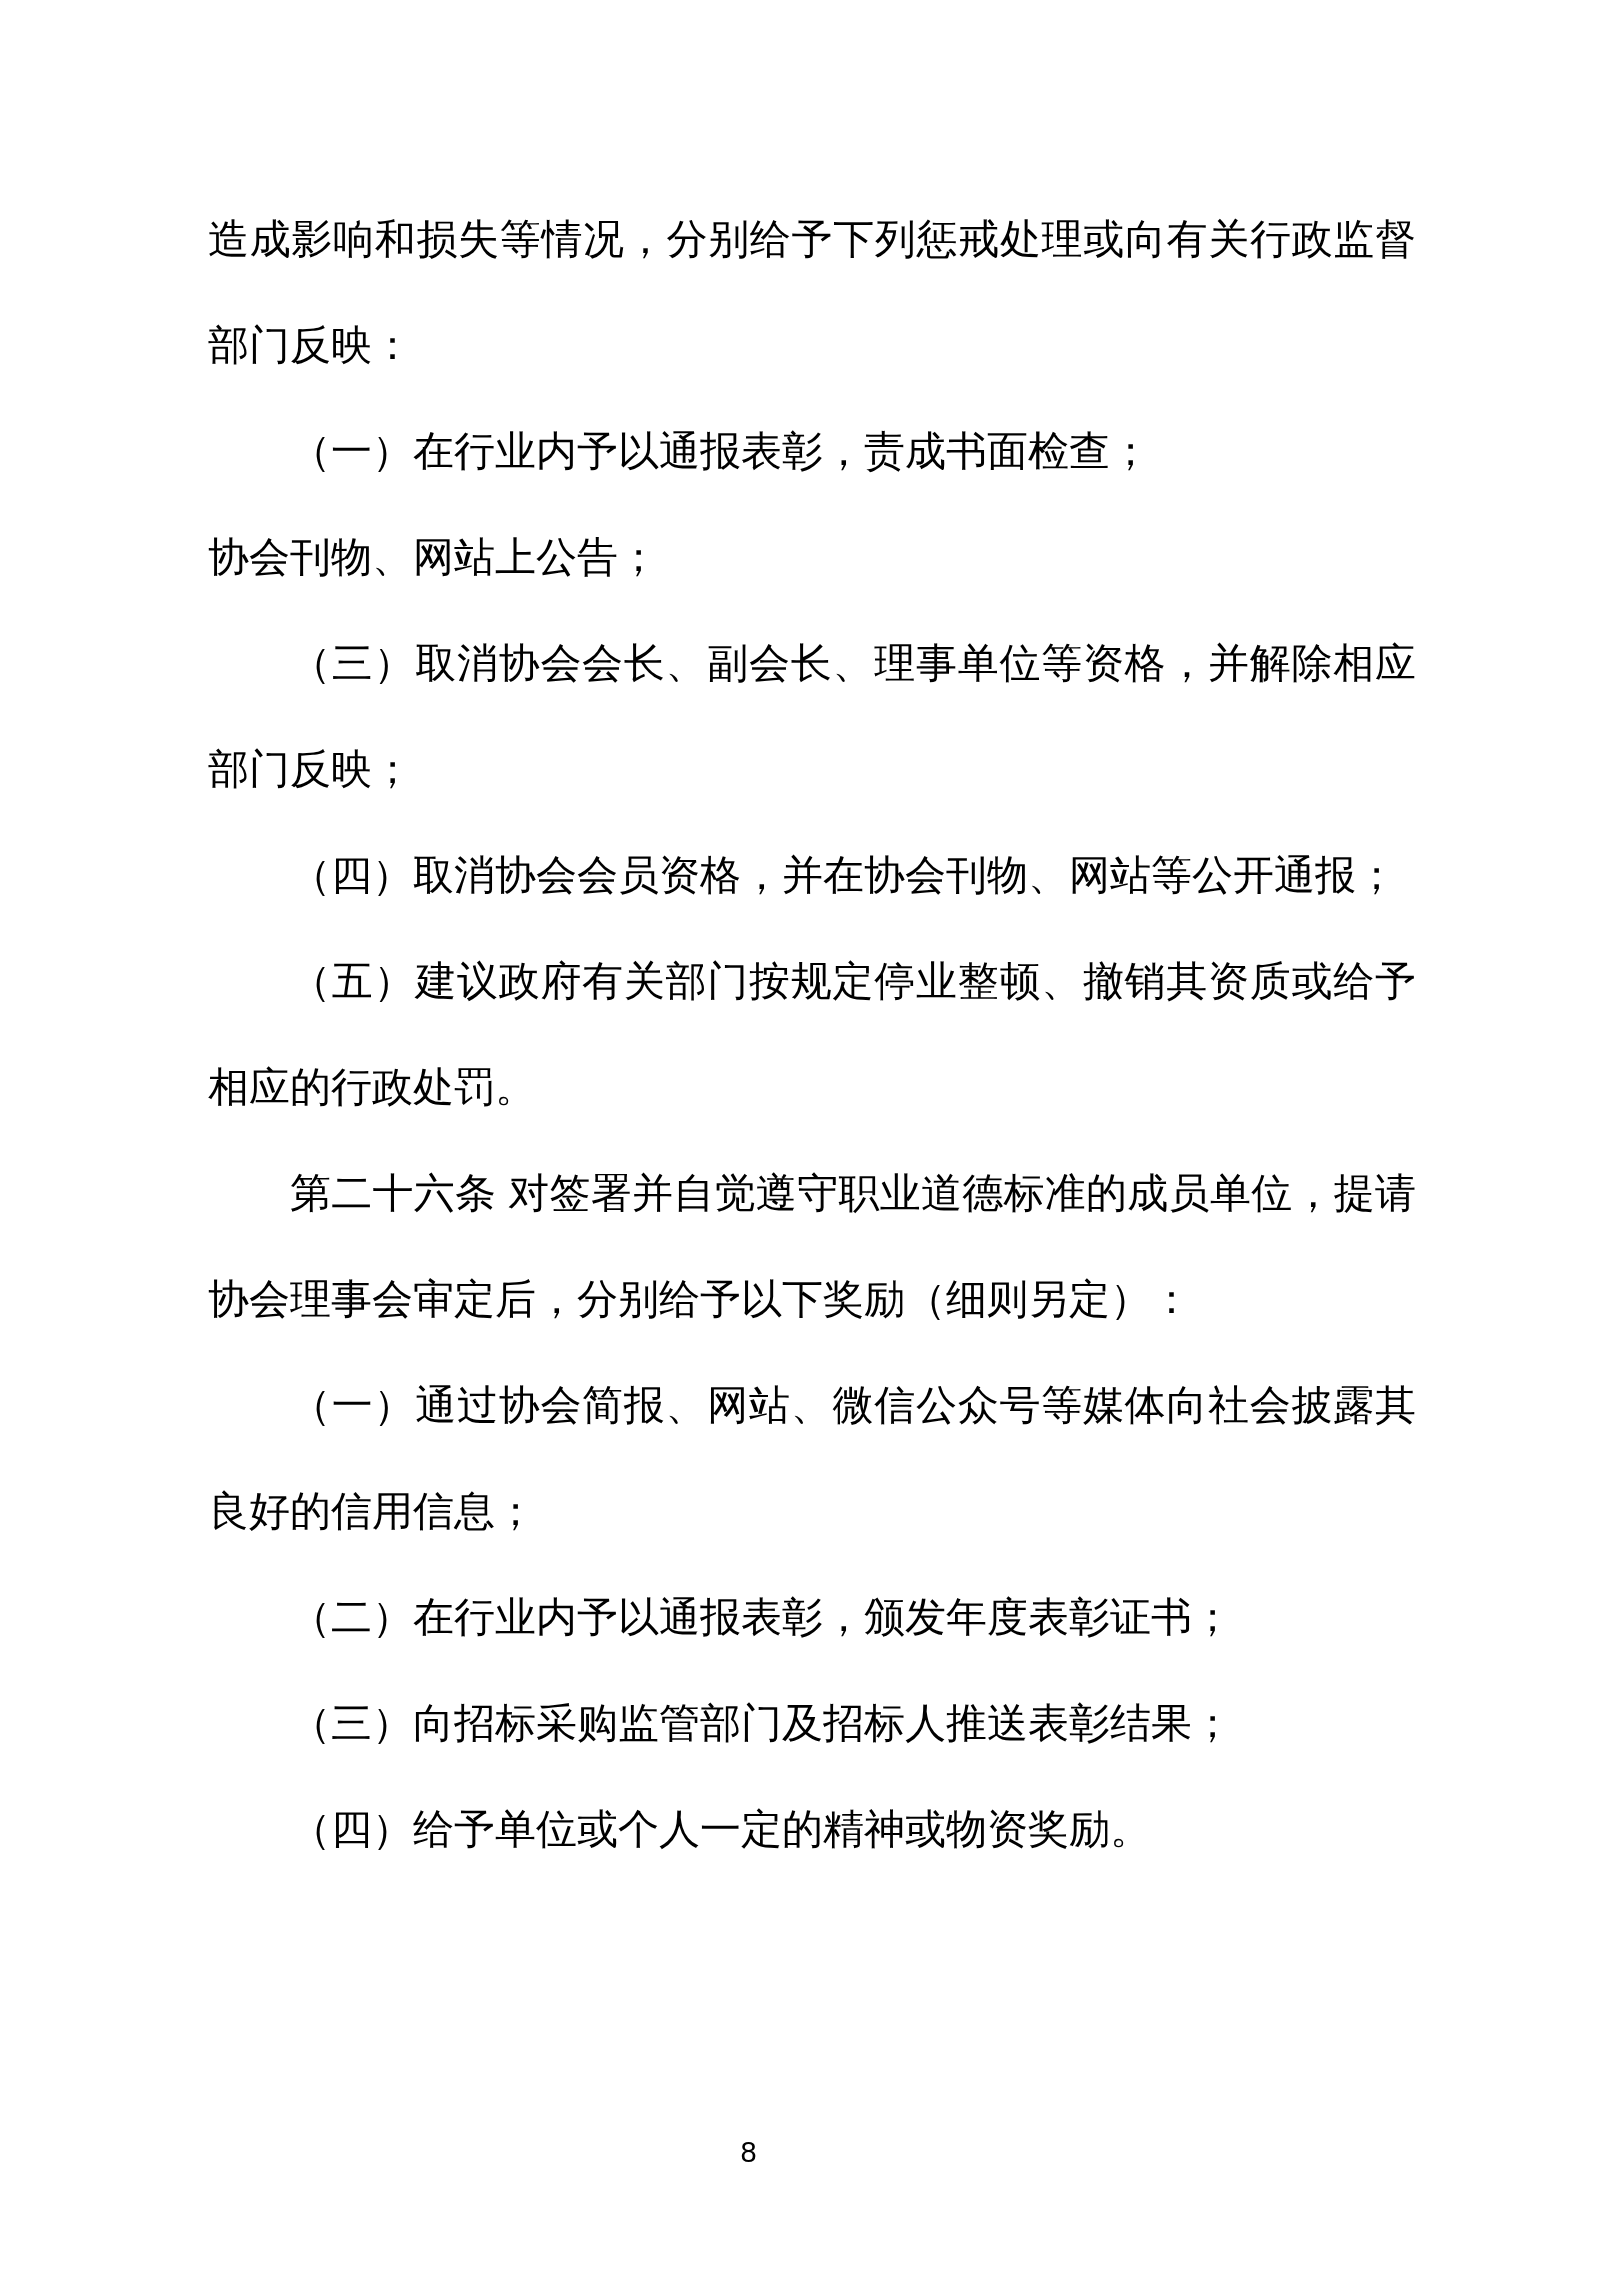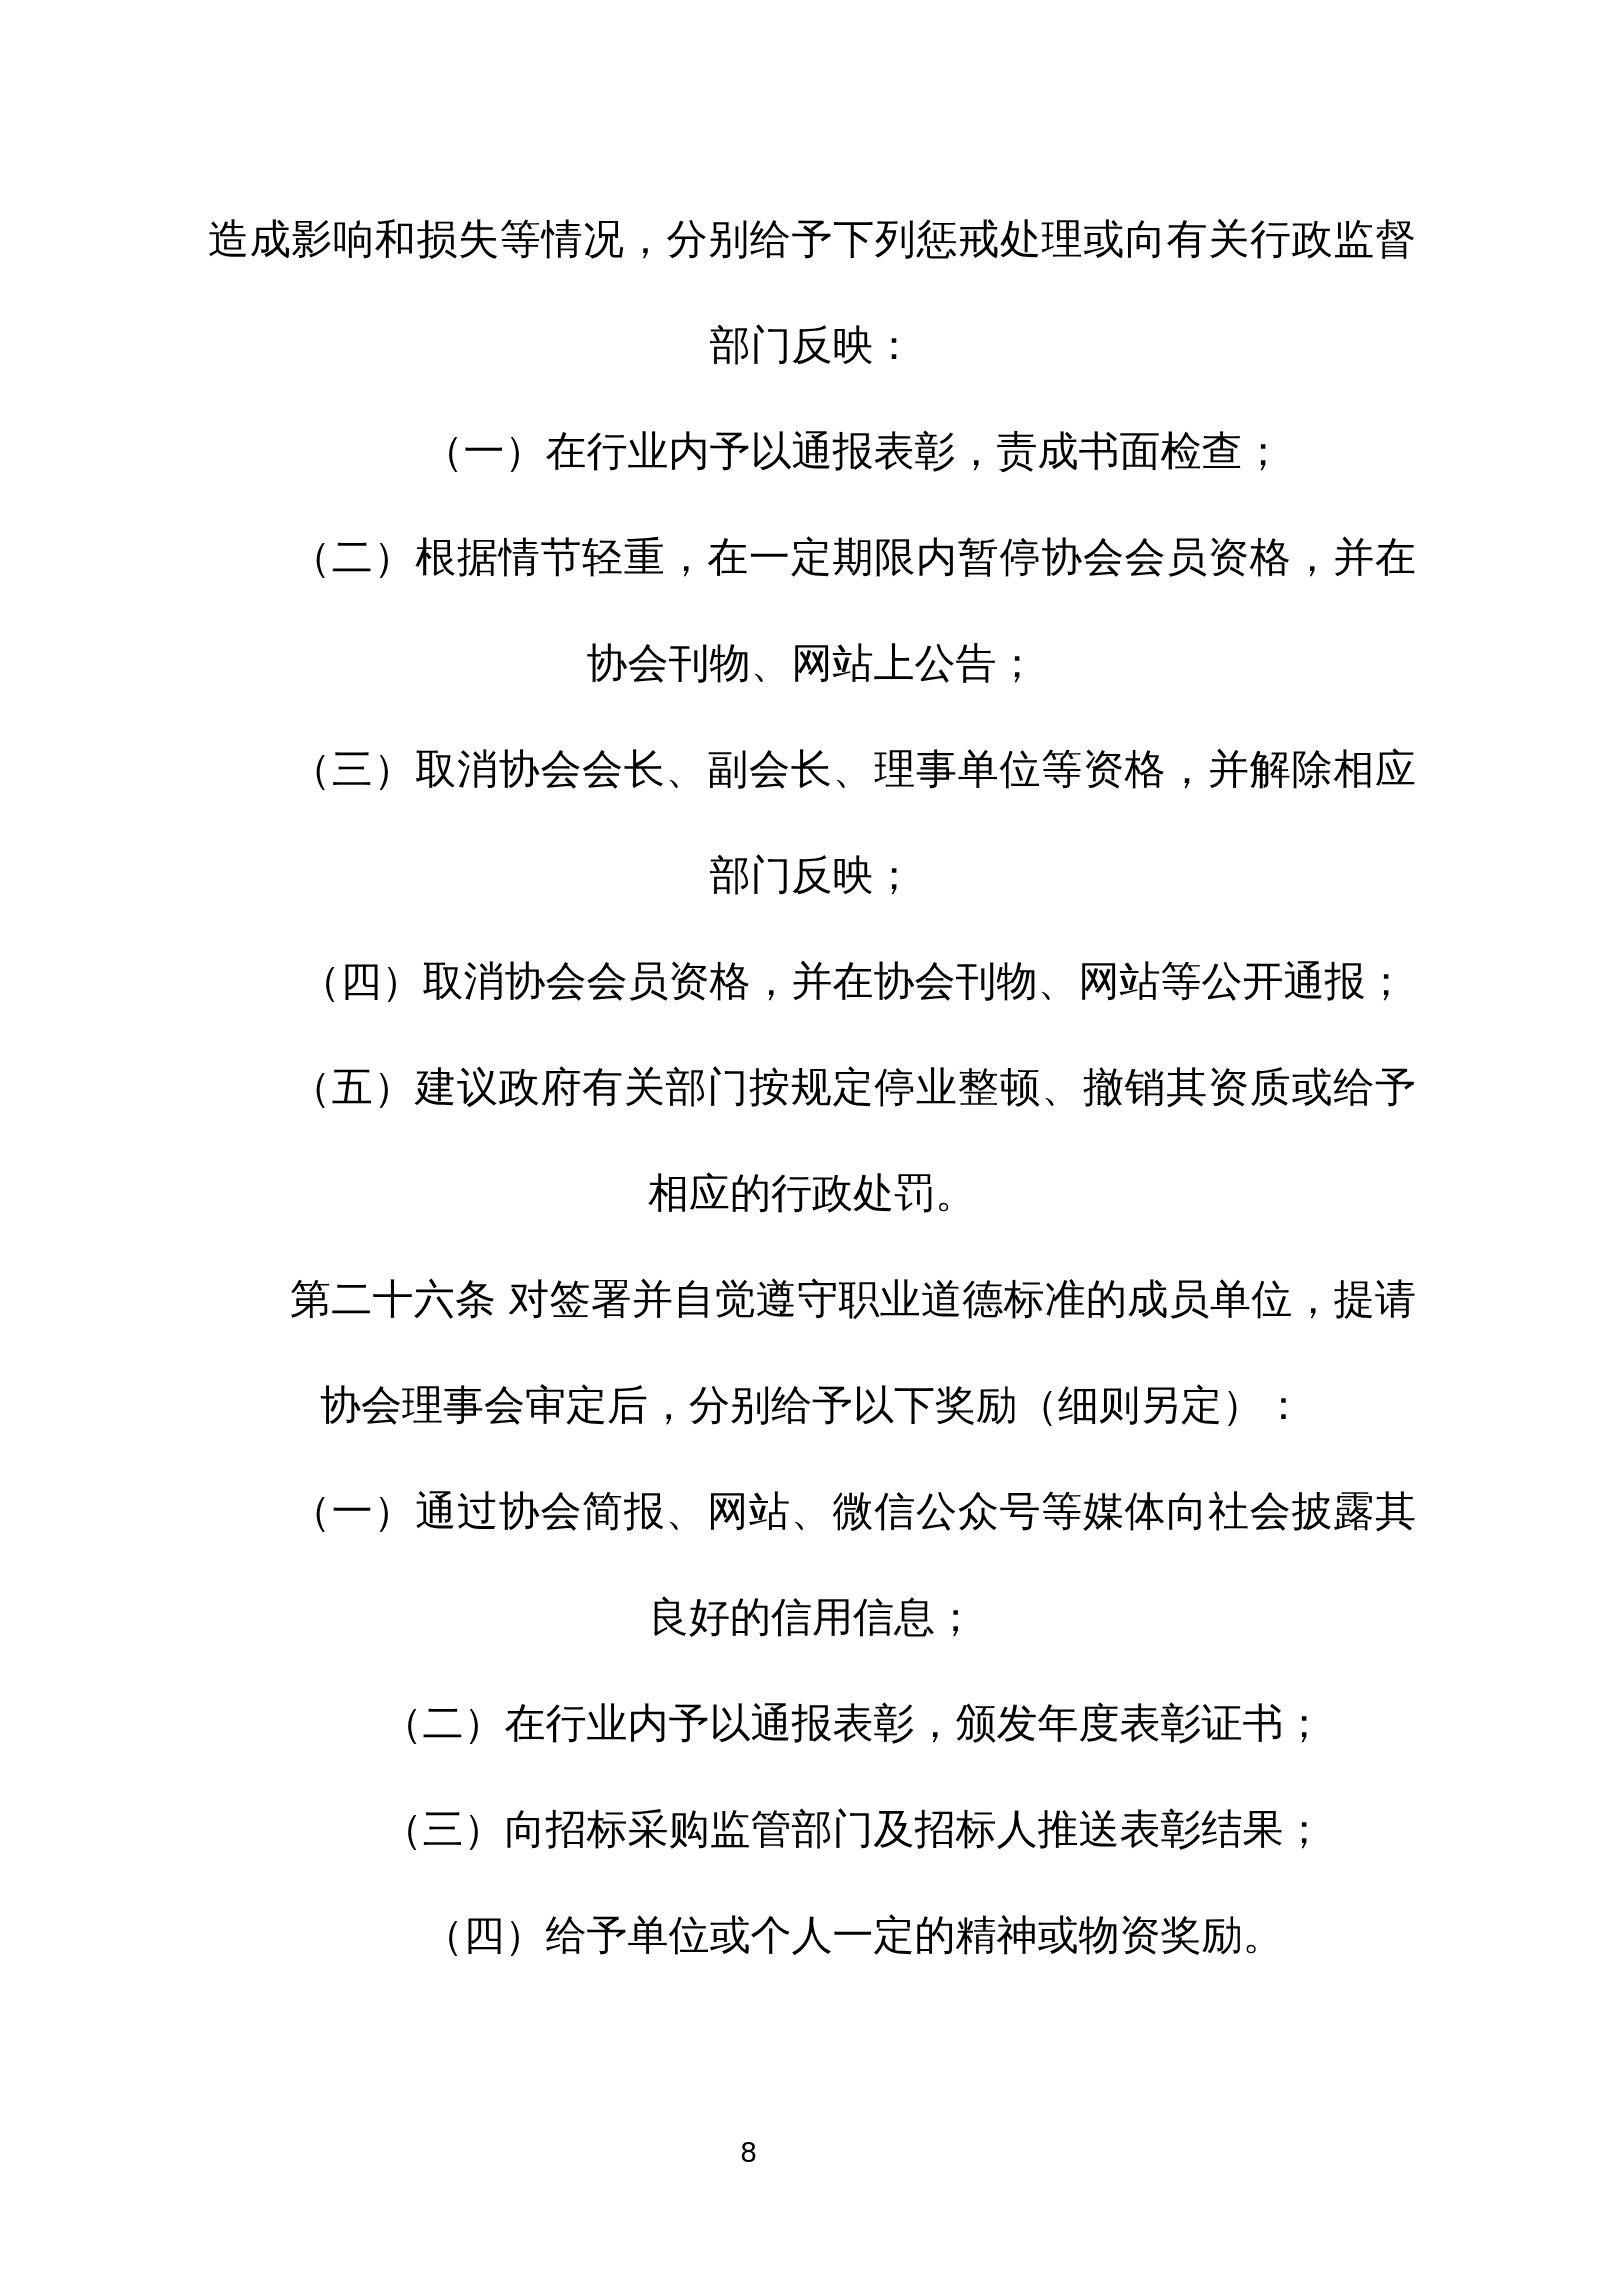--- a/index.html
+++ b/index.html
@@ -25,21 +25,21 @@
   .content {
     position: absolute;
     left: 208px;
     top: 186px;
     width: 1208px;
   }
   .line {
     font-size: 41px;
     line-height: 106px;
     white-space: nowrap;
-    text-align: center;
+    text-align: left;
   }
   
   .line.fill {
     text-align: justify;
     text-align-last: justify;
     text-justify: inter-character;
   }
   
   .line.indent {
     text-indent: 82px;
@@ -60,21 +60,20 @@
   }
 </style>
 </head>
 <body>
 
 <div class="doc-page">
   <div class="content">
     <div class="line fill">造成影响和损失等情况，分别给予下列惩戒处理或向有关行政监督</div>
     <div class="line">部门反映：</div>
     <div class="line indent">（一）在行业内予以通报表彰，责成书面检查；</div>
-    <div class="line indent fill">（二）根据情节轻重，在一定期限内暂停协会会员资格，并在</div>
     <div class="line">协会刊物、网站上公告；</div>
     <div class="line indent fill">（三）取消协会会长、副会长、理事单位等资格，并解除相应</div>
     <div class="line">部门反映；</div>
     <div class="line indent">（四）取消协会会员资格，并在协会刊物、网站等公开通报；</div>
     <div class="line indent fill">（五）建议政府有关部门按规定停业整顿、撤销其资质或给予</div>
     <div class="line">相应的行政处罚。</div>
     <div class="line indent fill">
       <span class="lead">第二十六条</span><span>对签署并自觉遵守职业道德标准的成员单位，提请</span>
     </div>
     <div class="line">协会理事会审定后，分别给予以下奖励（细则另定）：</div>

